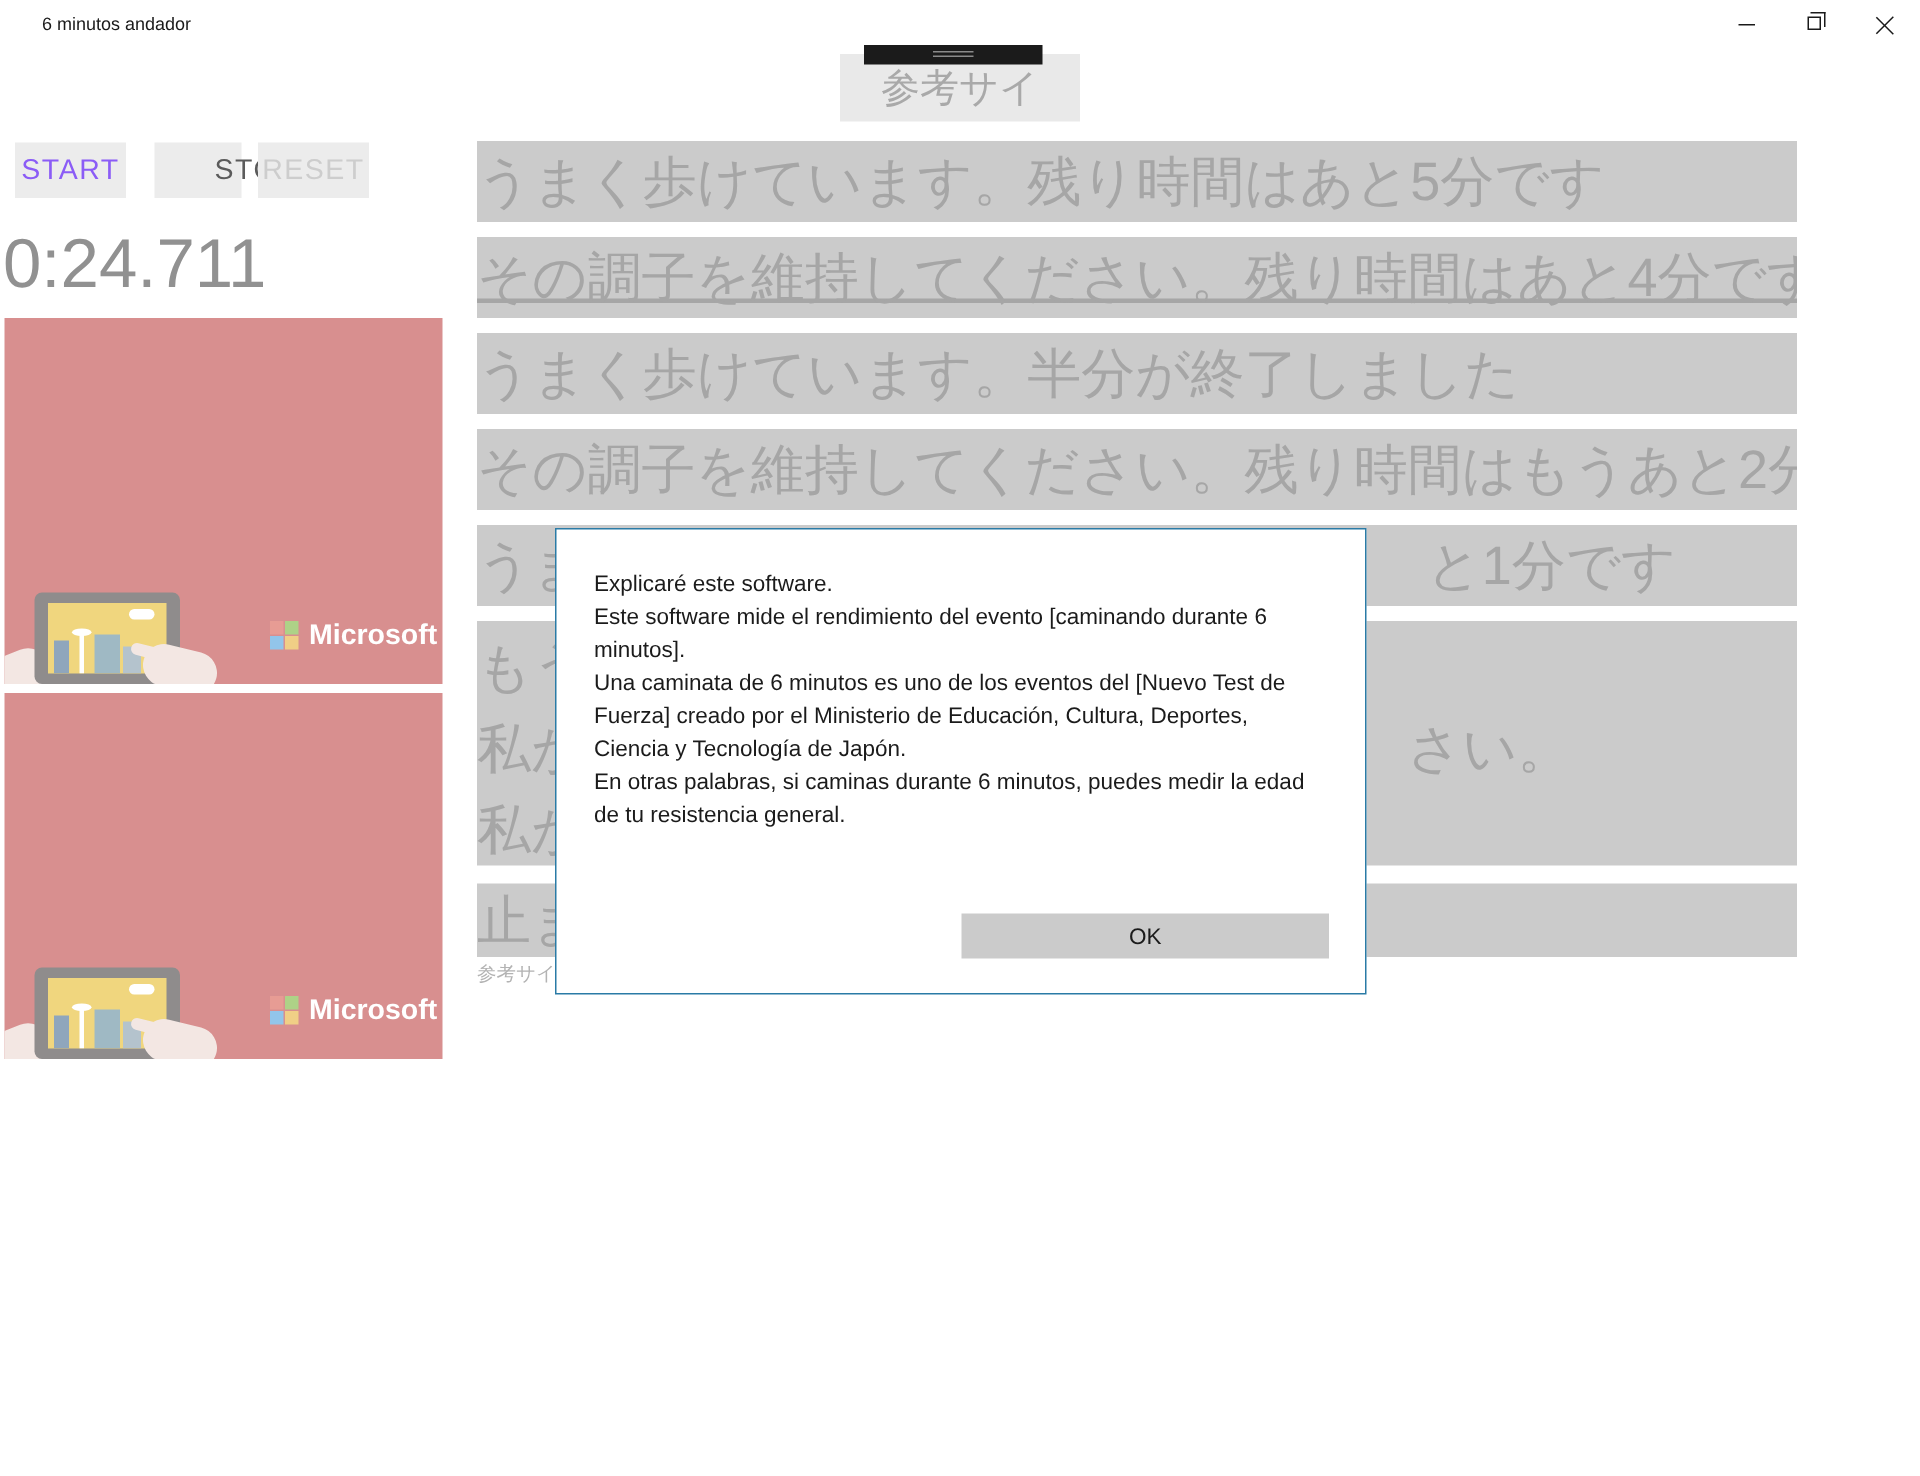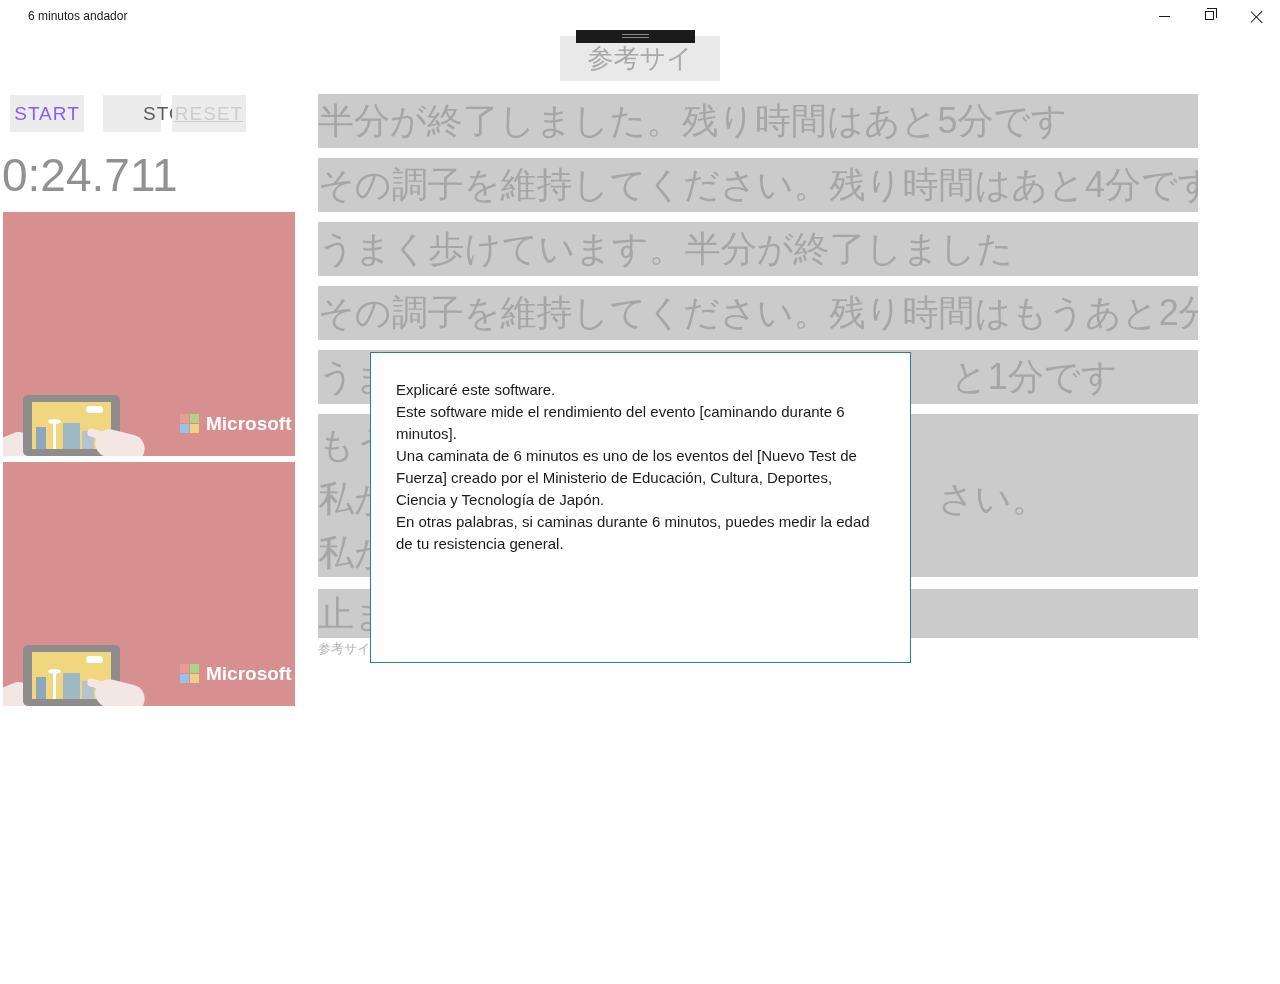--- a/index.html
+++ b/index.html
@@ -29,28 +29,28 @@
   #ad-handle { position:absolute; left:576px; top:30px; width:119px; height:13px;
                background:#1b1b1b; z-index:3; }
   #ad-handle .bar { position:absolute; left:46px; width:27px; height:1px; background:#8a8a8a; }
   #ad-handle .bar.b1 { top:4px; } #ad-handle .bar.b2 { top:7px; }
 
   
   .tbtn { position:absolute; top:95px; height:37px; background:#ececec; border:none;
           font-size:19px; letter-spacing:1px; font-family:"Liberation Sans","DejaVu Sans",sans-serif; }
   #btn-start { left:10px;  width:74px; color:#8b5cf6; }
   #btn-stop  { left:103px; width:58px; color:#5b5b5b;padding-left:40px; }
-  #btn-reset { left:172px; width:74px; color:#cdcdcd;text-decoration:underline; }
+  #btn-reset { left:172px; width:74px; color:#cdcdcd; }
   #timer { position:absolute; left:2px; top:148px; font-size:46px; font-weight:300; color:#919191; }
 
   
   .msg-row { position:absolute; left:318px; width:880px; background:#cbcbcb;
              color:#a6a6a6; font-size:36px; white-space:nowrap; overflow:hidden; }
   #row1 { top:94px;  height:54px; line-height:54px; }
-  #row2 { top:158px; height:54px; line-height:54px; }
+  #row2 { top:158px; height:54px; line-height:54px;text-decoration:underline; }
   #row3 { top:222px; height:54px; line-height:54px; }
   #row4 { top:286px; height:54px; line-height:54px; }
   #row5 { top:350px; height:54px; line-height:54px; }
   #row5 .frag-right { position:absolute; left:633px; top:0; }
   #block { top:414px; height:163px; line-height:54px; padding-top:4px; }
   #block .frag-right { position:absolute; left:620px; top:58px; line-height:54px; }
   #row7 { top:589px; height:49px; line-height:49px; }
   #ref-note { position:absolute; left:318px; top:640px; font-size:13px; color:#b3b3b3; }
 
   
@@ -107,21 +107,21 @@
 <div id="ad-handle">
   <div class="bar b1"></div>
   <div class="bar b2"></div>
 </div>
 
 <button id="btn-start" class="tbtn">START</button>
 <button id="btn-stop" class="tbtn">STOP</button>
 <button id="btn-reset" class="tbtn">RESET</button>
 <div id="timer">0:24.711</div>
 
-<div id="row1" class="msg-row">半分が終了しました。残り時間はあと5分です</div>
+<div id="row1" class="msg-row">うまく歩けています。残り時間はあと5分です</div>
 <div id="row2" class="msg-row">その調子を維持してください。残り時間はあと4分です</div>
 <div id="row3" class="msg-row">うまく歩けています。半分が終了しました</div>
 <div id="row4" class="msg-row">その調子を維持してください。残り時間はもうあと2分です</div>
 <div id="row5" class="msg-row">
   <span>うま</span>
   <span class="frag-right">と1分です</span>
 </div>
 <div id="block" class="msg-row">
   <div>もう</div>
   <div>私が</div>
@@ -181,13 +181,14 @@
     </div>
     <span class="ms-text">Microsoft</span>
   </div>
 </div>
 
 <div id="dialog">
   <p>Explicaré este software.</p>
   <p>Este software mide el rendimiento del evento [caminando durante 6 minutos].</p>
   <p>Una caminata de 6 minutos es uno de los eventos del [Nuevo Test de Fuerza] creado por el Ministerio de Educación, Cultura, Deportes, Ciencia y Tecnología de Japón.</p>
   <p>En otras palabras, si caminas durante 6 minutos, puedes medir la edad de tu resistencia general.</p>
+  <button id="dialog-ok">OK</button>
 </div>
 
 </body></html>

